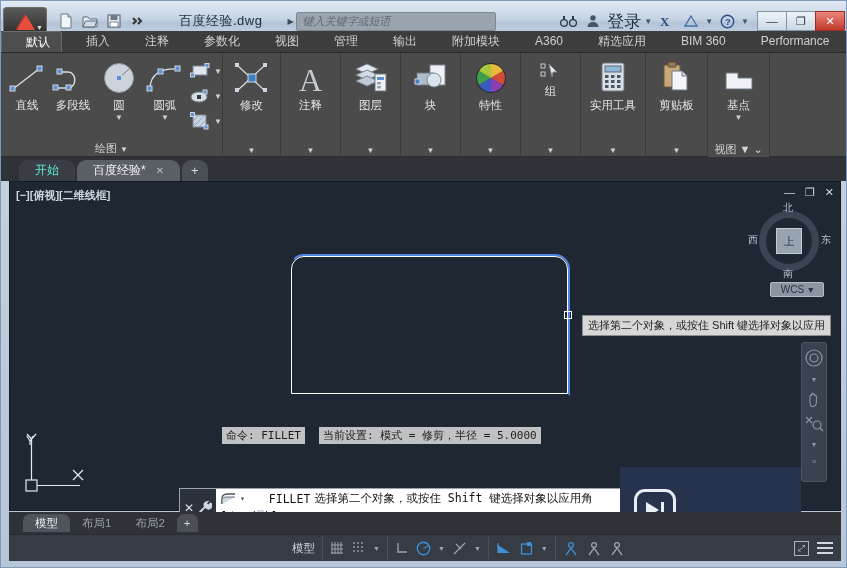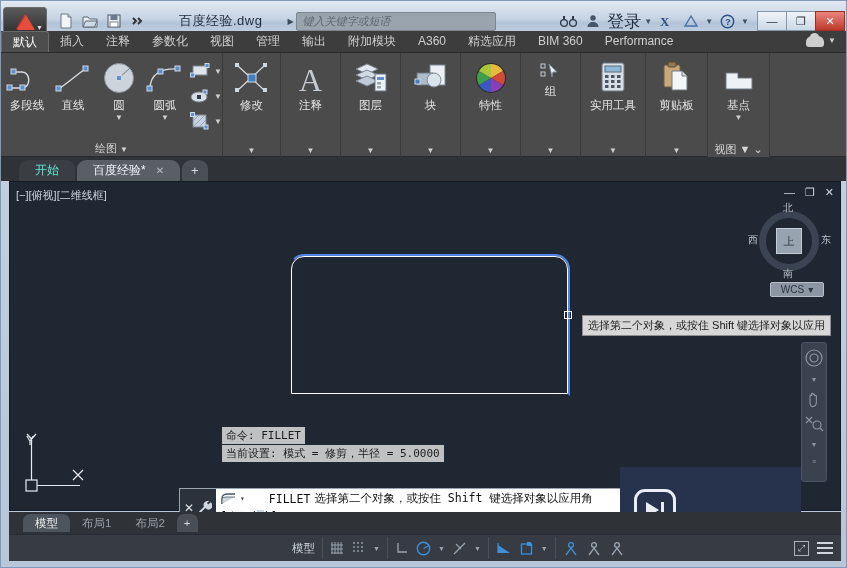--- a/index.html
+++ b/index.html
@@ -75,21 +75,21 @@
   }
   .wbtn.close { background:linear-gradient(180deg,#e9867d,#c0392b); color:#fff; border-color:#9d2f22;}
 
   
   .ribbon-tabs {
     position:absolute; left:0; top:30px; width:847px; height:22px;
     background:#3d3d3d; display:flex; align-items:flex-end;
     border-bottom:1px solid #2a2a2a;
   }
   .rtab {
-    font-size:12px; color:#cfcfcf; padding:3px 11px 4px 11px; height:21px;
+    font-size:12px; color:#cfcfcf; padding:3px 11px 4px 24px; height:21px;
     line-height:14px; white-space:nowrap;
   }
   .rtab.active {
     background:#4d4d4d; color:#ffffff;
     border-top:1px solid #6a6a6a; border-left:1px solid #6a6a6a; border-right:1px solid #6a6a6a;
     border-radius:3px 3px 0 0;
   }
   .rtab.spacer { margin-left:auto; display:flex; align-items:center; gap:4px; padding-right:12px;}
   .cloudicon {
     width:18px;height:11px;background:#cfcfcf;border-radius:6px 6px 3px 3px; position:relative;
@@ -147,21 +147,21 @@
   .ftab .x { font-size:10px; color:#b9bfc6; }
   .ftab.plus { padding:0 9px; background:#4a4e55; color:#d6dade; font-size:13px;}
 
   
   .canvas {
     position:absolute; left:8px; top:180px; width:832px; height:330px;
     background:#1f2733;
     border:1px solid #141a24;
     overflow:hidden;
   }
-  .vp-label { position:absolute; left:6px; top:6px; font-size:11px; color:#cfd6de;}
+  .vp-label { position:absolute; left:6px; top:6px; font-size:11px; color:#cfd6de;font-weight:bold;}
   .vp-ctrls { position:absolute; right:6px; top:4px; display:flex; gap:10px; color:#cfd6de; font-size:11px;}
 
   
   .shape {
     position:absolute; left:281px; top:74px; width:277px; height:138px;
     border:1px solid #ffffff;
     border-top-left-radius:13px; border-top-right-radius:13px;
   }
   .shape-glow {
     position:absolute; left:279px; top:72px; width:281px; height:142px;
@@ -209,21 +209,21 @@
     background:#39424e; border:1px solid #4a5462; border-radius:3px;
     display:flex; flex-direction:column; align-items:center; padding-top:6px; gap:4px;
   }
   .navbar .ni { color:#8b96a4; font-size:13px; line-height:13px;}
 
   
   .ucs { position:absolute; left:14px; bottom:14px; width:70px; height:70px;}
 
   
   .cmdhist {
-    position:absolute; left:212px; top:245px; display:flex; flex-direction:column; gap:1px;
+    position:absolute; left:212px; top:245px; display:flex; flex-direction:row; gap:14px;
   }
   .cmdhist div {
     background:rgba(215,215,215,0.88); color:#1c1c1c;
     font-family:"DejaVu Sans Mono","Liberation Mono",monospace;
     font-size:11px; padding:1px 4px; white-space:nowrap; width:max-content;
   }
 
   
   .cmdbar {
     position:absolute; left:178px; top:487px; width:450px; height:40px;
@@ -401,38 +401,38 @@
       <span class="caretd" style="color:#cfcfcf">▼</span>
     </div>
   </div>
 
   <div class="ribbon">
 
     <div class="panel" style="width:222px">
       <div class="panel-body" style="padding-left:4px;">
         <div class="bigbtn">
           <span class="ic">
+            <svg width="40" height="32" viewBox="0 0 40 32">
+                <line x1="6" y1="26" x2="32" y2="6" stroke="#d8dde3" stroke-width="1.4"></line>
+                <rect x="3" y="23" width="5" height="5" fill="#5e8fd0" stroke="#cfd8e2"></rect>
+                <rect x="30" y="3" width="5" height="5" fill="#5e8fd0" stroke="#cfd8e2"></rect>
+              </svg>
+          </span>
+          <span class="lb">直线</span>
+        </div>
+        <div class="bigbtn">
+          <span class="ic">
             <svg width="44" height="32" viewBox="0 0 44 32">
                 <path d="M5 25h12c9 0 9-16 0-16H9" fill="none" stroke="#d8dde3" stroke-width="1.4"></path>
                 <rect x="2" y="22" width="5" height="5" fill="#5e8fd0" stroke="#cfd8e2"></rect>
                 <rect x="15" y="22" width="5" height="5" fill="#5e8fd0" stroke="#cfd8e2"></rect>
                 <rect x="6" y="6" width="5" height="5" fill="#5e8fd0" stroke="#cfd8e2"></rect>
               </svg>
           </span>
           <span class="lb">多段线</span>
-        </div>
-        <div class="bigbtn">
-          <span class="ic">
-            <svg width="40" height="32" viewBox="0 0 40 32">
-                <line x1="6" y1="26" x2="32" y2="6" stroke="#d8dde3" stroke-width="1.4"></line>
-                <rect x="3" y="23" width="5" height="5" fill="#5e8fd0" stroke="#cfd8e2"></rect>
-                <rect x="30" y="3" width="5" height="5" fill="#5e8fd0" stroke="#cfd8e2"></rect>
-              </svg>
-          </span>
-          <span class="lb">直线</span>
         </div>
         <div class="bigbtn">
           <span class="ic">
             <svg width="36" height="34" viewBox="0 0 36 34">
                 <circle cx="18" cy="17" r="14.5" fill="#cdd3da" stroke="#8b949d"></circle>
                 <line x1="18" y1="17" x2="29" y2="7" stroke="#6d7883"></line>
                 <rect x="15.5" y="14.5" width="5" height="5" fill="#5e8fd0" stroke="#cfd8e2"></rect>
               </svg>
           </span>
           <span class="lb">圆</span>

